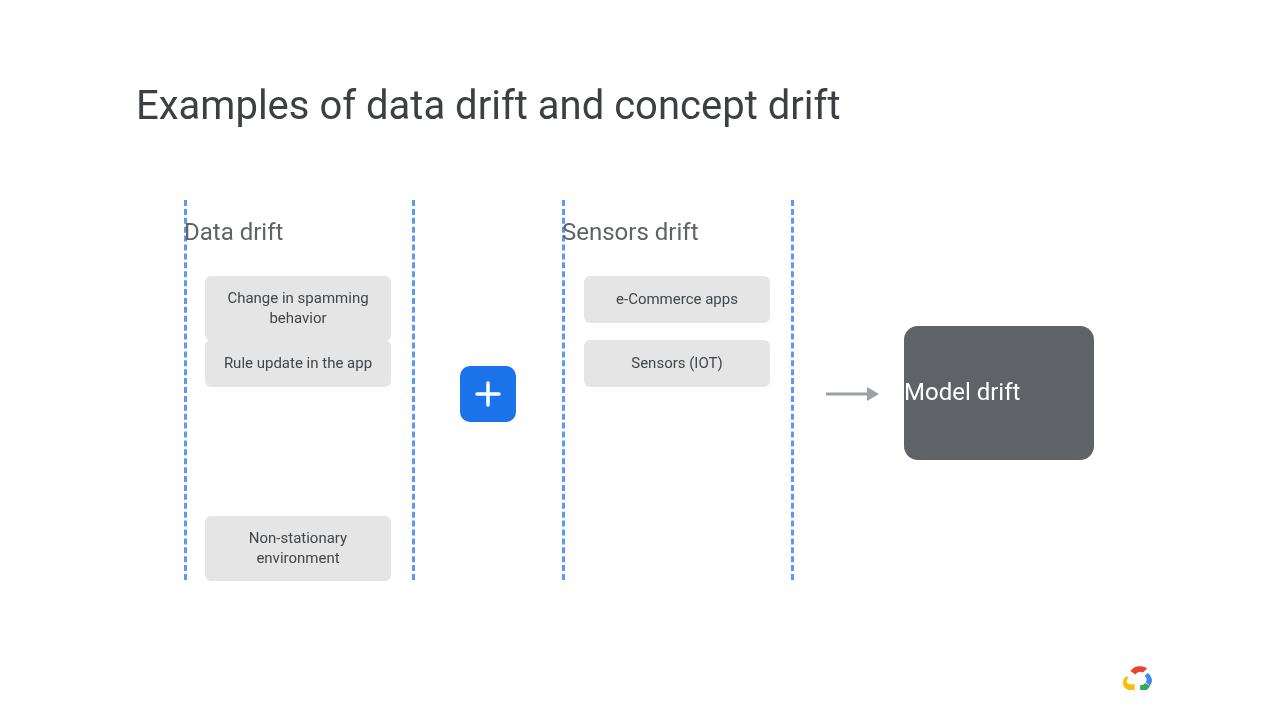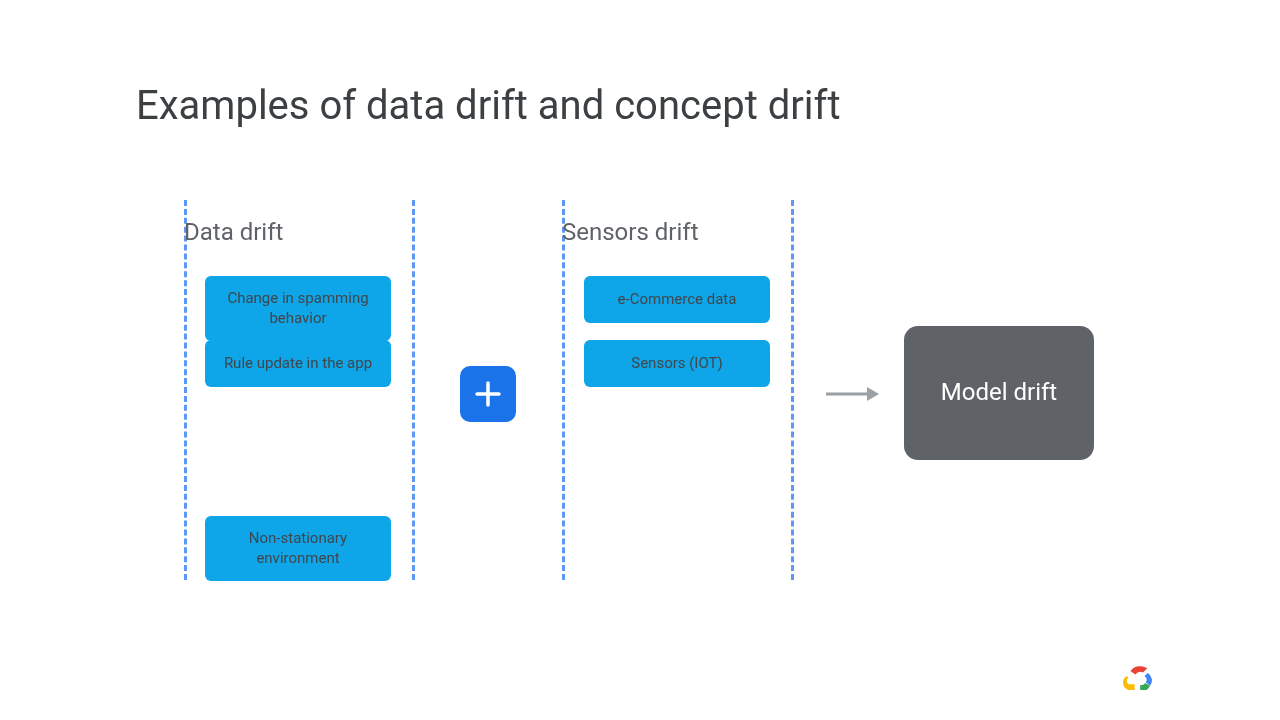--- a/index.html
+++ b/index.html
@@ -50,21 +50,21 @@
     font-weight: 400;
     color: #5f6368;
   }
   .col-heading.col-a { left: 184px; }
   .col-heading.col-b { left: 562px; }
 
   .card {
     position: absolute;
     width: 186px;
     left: 205px;
-    background: #0ea5e9;
+    background: #e5e5e5;
     border-radius: 6px;
     padding: 12px 10px;
     text-align: center;
     font-size: 15px;
     line-height: 1.35;
     color: #41464a;
     display: flex;
     align-items: center;
     justify-content: center;
     min-height: 47px;
@@ -105,21 +105,21 @@
     position: absolute;
     left: 904px;
     top: 326px;
     width: 190px;
     height: 134px;
     background: #5f6368;
     border-radius: 14px;
     color: #ffffff;
     display: flex;
     align-items: center;
-    justify-content: center;
+    justify-content: flex-start;
     text-align: center;
     font-size: 24px;
     line-height: 1.3;
     font-weight: 400;
   }
 
   .cloud-logo {
     position: absolute;
     right: 36px;
     bottom: 28px;
@@ -147,21 +147,21 @@
     <span>Change in spamming behavior</span>
   </div>
   <div class="card r2">
     <span>Rule update in the app</span>
   </div>
   <div class="card r4">
     <span>Non-stationary environment</span>
   </div>
 
   <div class="card col-b r1">
-    <span>e-Commerce data</span>
+    <span>e-Commerce apps</span>
   </div>
   <div class="card col-b r2">
     <span>Sensors (IOT)</span>
   </div>
 
   <div class="plus-badge">
     <svg width="30" height="30" viewBox="0 0 30 30">
       <line x1="15" y1="4" x2="15" y2="26" stroke="#ffffff" stroke-width="3.5" stroke-linecap="round"></line>
       <line x1="4" y1="15" x2="26" y2="15" stroke="#ffffff" stroke-width="3.5" stroke-linecap="round"></line>
     </svg>

